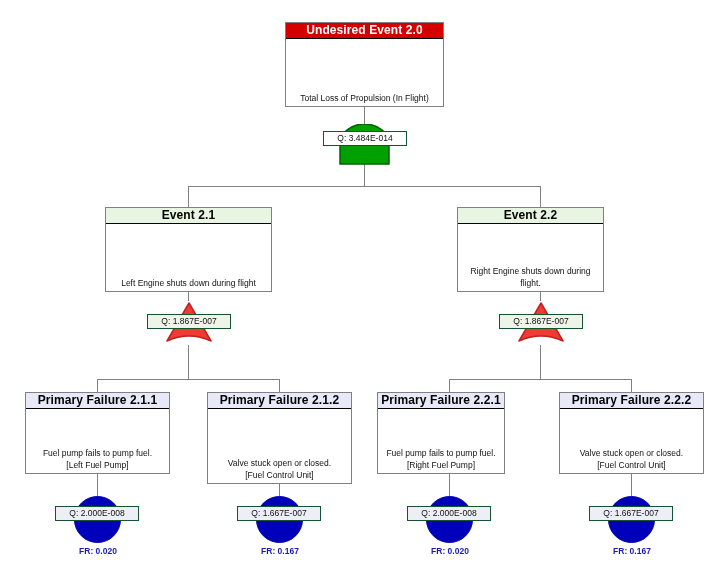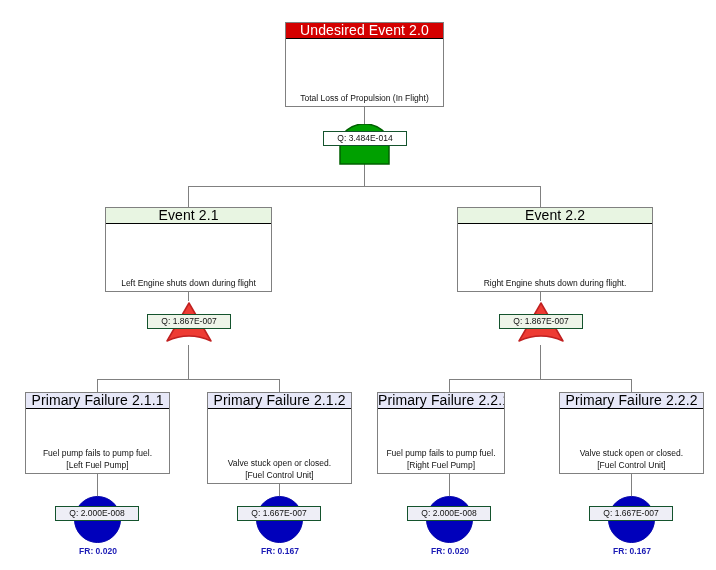--- a/index.html
+++ b/index.html
@@ -35,22 +35,22 @@
     border: 1px solid #808080;
     background: #ffffff;
     display: flex;
     flex-direction: column;
   }
   .node-header {
     box-sizing: border-box;
     height: 16px;
     line-height: 15px;
     text-align: center;
-    font-size: 14px;
-    font-weight: normal;
+    font-size: 12px;
+    font-weight: bold;
     border-bottom: 1px solid #000000;
     letter-spacing: 0.1px;
     white-space: nowrap;
     overflow: hidden;
   }
   .header-top {
     background: #d40000;
     color: #ffffff;
   }
   .header-intermediate {
@@ -172,21 +172,21 @@
     </div>
   </div>
 
   <div class="gate" style="left:164px; top:301px;">
     <svg width="50" height="45" viewBox="0 0 50 45">
       <path d="M25 2 L47 40 Q25 30 3 40 Z" fill="#ee3b33" stroke="#c02020" stroke-width="1.5" stroke-linejoin="round"></path>
     </svg>
   </div>
   <div class="q-label q-gate-or" style="left:147px; top:314px; width:84px;">Q: 1.867E-007</div>
 
-  <div class="node-box" style="left:457px; top:207px; width:196px; height:85px;">
+  <div class="node-box" style="left:457px; top:207px; width:147px; height:85px;">
     <div class="node-header header-intermediate">Event 2.2</div>
     <div class="node-body">
       <span>Right Engine shuts down during flight.</span>
     </div>
   </div>
 
   <div class="gate" style="left:516px; top:301px;">
     <svg width="50" height="45" viewBox="0 0 50 45">
       <path d="M25 2 L47 40 Q25 30 3 40 Z" fill="#ee3b33" stroke="#c02020" stroke-width="1.5" stroke-linejoin="round"></path>
     </svg>

